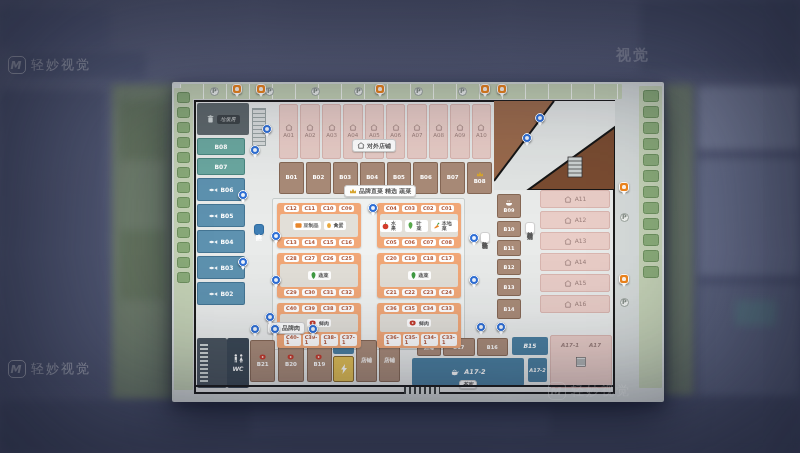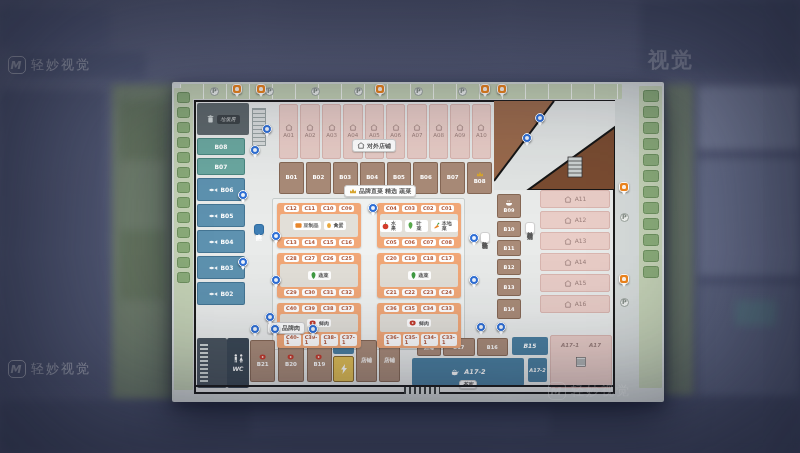--- a/index.html
+++ b/index.html
@@ -63,22 +63,22 @@
   .barcode{position:absolute;left:3px;top:6px;width:8px;height:38px;
     background:repeating-linear-gradient(180deg,#cfd6d6 0 2px,transparent 2px 4px);}
   
   .title{position:absolute;left:0;right:0;top:24px;margin:0;text-align:center;z-index:60;
     font-size:55px;font-weight:800;letter-spacing:2px;color:#eef1f7;
     text-shadow:0 1px 0 #ffffff,0 4px 3px rgba(25,30,55,.6),0 8px 12px rgba(15,20,40,.5);}
   .wm{position:absolute;display:flex;align-items:center;gap:5px;color:rgba(255,255,255,.5);
     font-size:13px;letter-spacing:2px;z-index:70;}
   .wm .logo{width:18px;height:18px;border:1.5px solid rgba(255,255,255,.55);border-radius:5px;
     display:flex;align-items:center;justify-content:center;font-size:11px;font-style:italic;font-weight:700;}
-  .wm-part{position:absolute;left:616px;top:46px;font-size:21px;letter-spacing:2px;
-    color:rgba(255,255,255,.28);z-index:55;font-weight:700;margin-left:32px;}
+  .wm-part{position:absolute;left:616px;top:46px;font-size:15px;letter-spacing:2px;
+    color:rgba(255,255,255,.28);z-index:55;font-weight:700;}
 </style>
 </head>
 <body>
 
 <div class="stage">
 
   <div>
     <div class="bg-shape" style="left:112px;top:84px;width:64px;height:318px;background:#76866c;opacity:.85;"></div>
     <div class="bg-shape" style="left:120px;top:100px;width:46px;height:60px;background:#5f7058;opacity:.6;"></div>
     <div class="bg-shape" style="left:120px;top:230px;width:46px;height:70px;background:#5f7058;opacity:.6;"></div>

